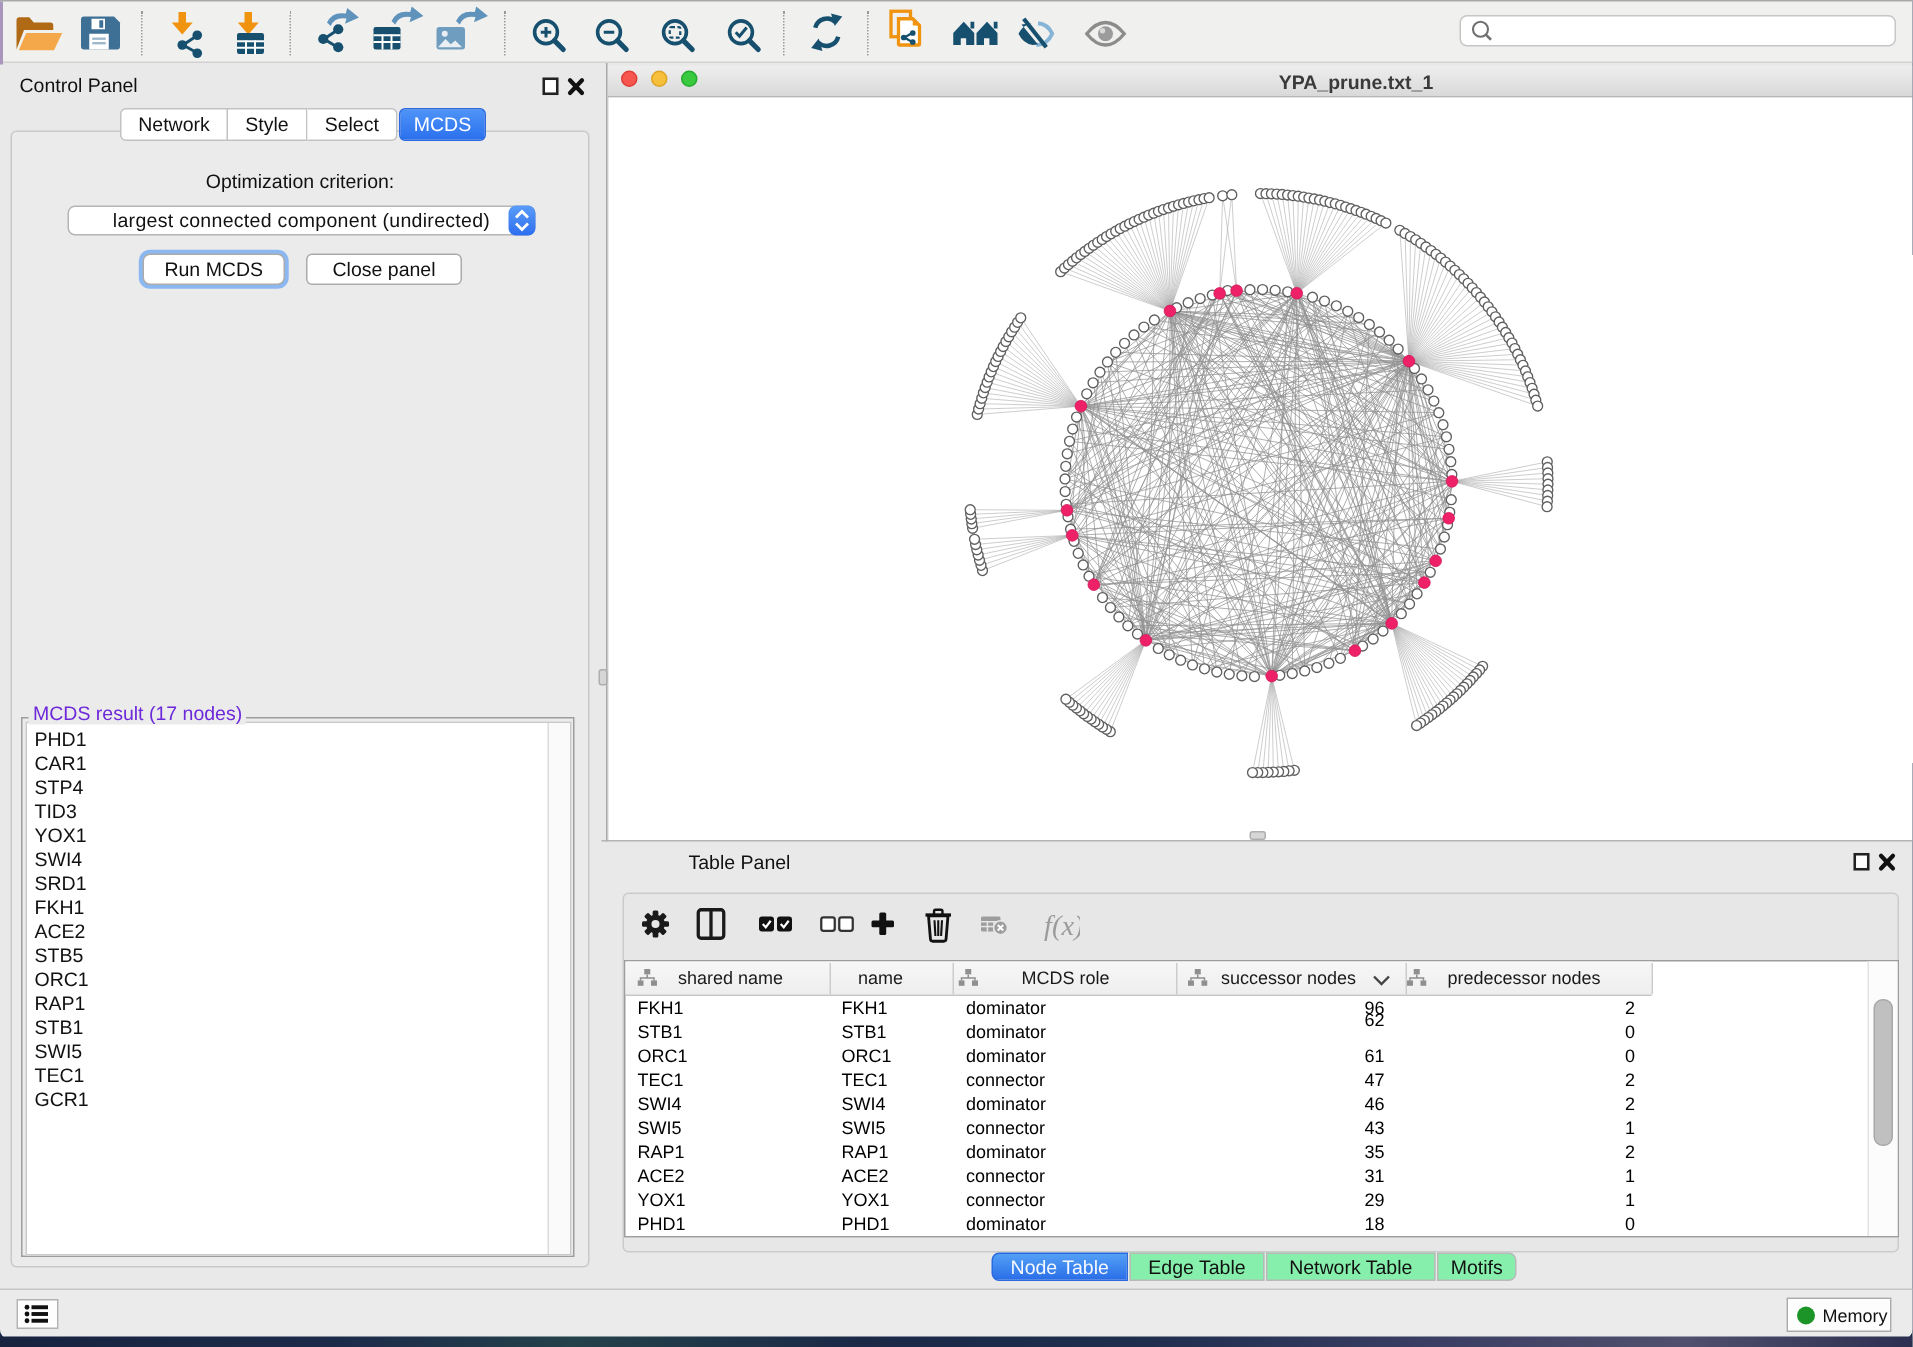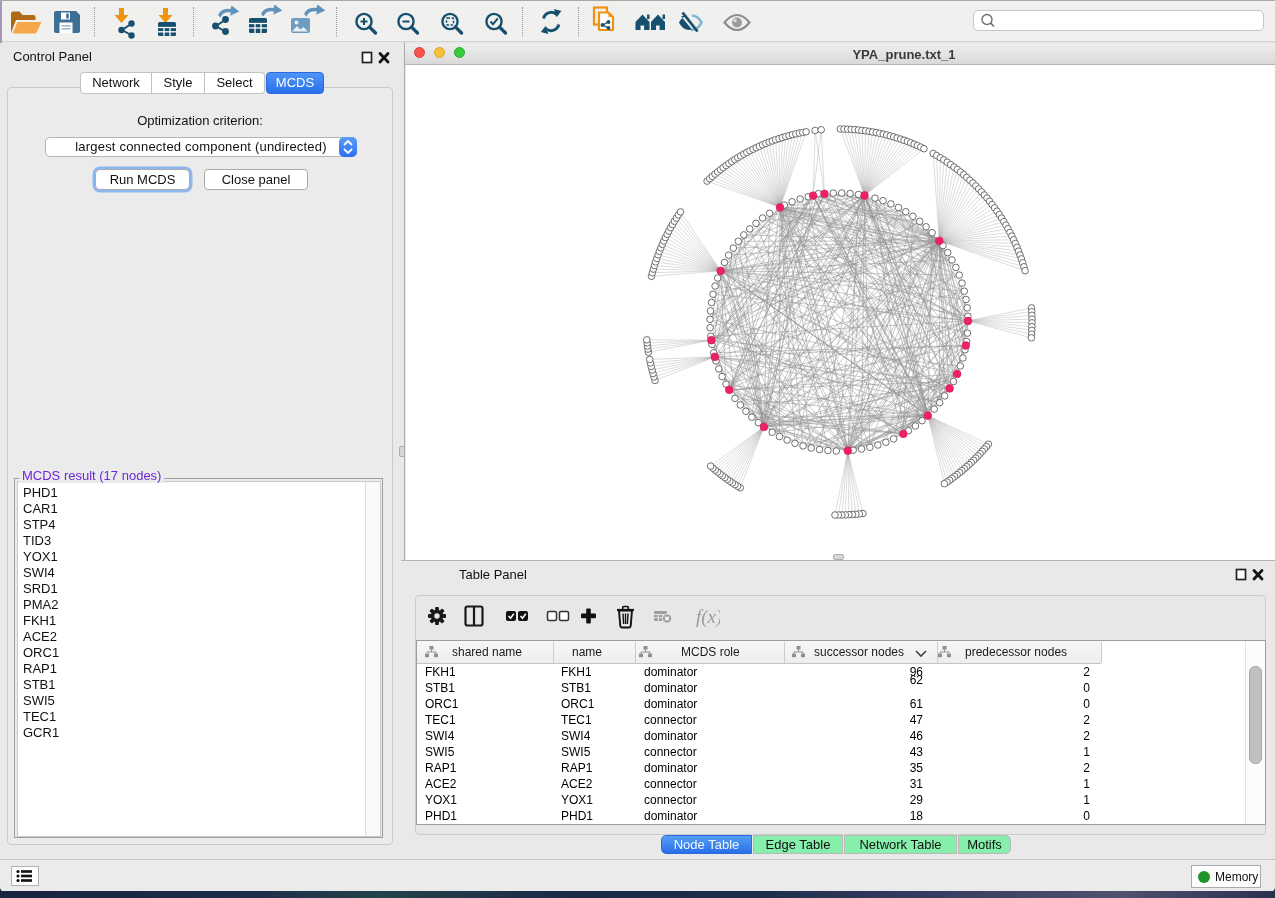--- a/index.html
+++ b/index.html
@@ -229,23 +229,23 @@
 <div class="btn" style="left:204px;width:104px">Close panel</div>
 <div id="mcds-group"></div>
 <div id="mcds-list">
 <div>PHD1</div>
       <div>CAR1</div>
       <div>STP4</div>
       <div>TID3</div>
       <div>YOX1</div>
       <div>SWI4</div>
       <div>SRD1</div>
-      <div>PMA2</div>
       <div>FKH1</div>
       <div>ACE2</div>
+      <div>STB5</div>
       <div>ORC1</div>
       <div>RAP1</div>
       <div>STB1</div>
       <div>SWI5</div>
       <div>TEC1</div>
       <div>GCR1</div>
 </div>
 <div id="mcds-scroll"></div>
 <div id="mcds-legend">MCDS result (17 nodes)</div>
 

